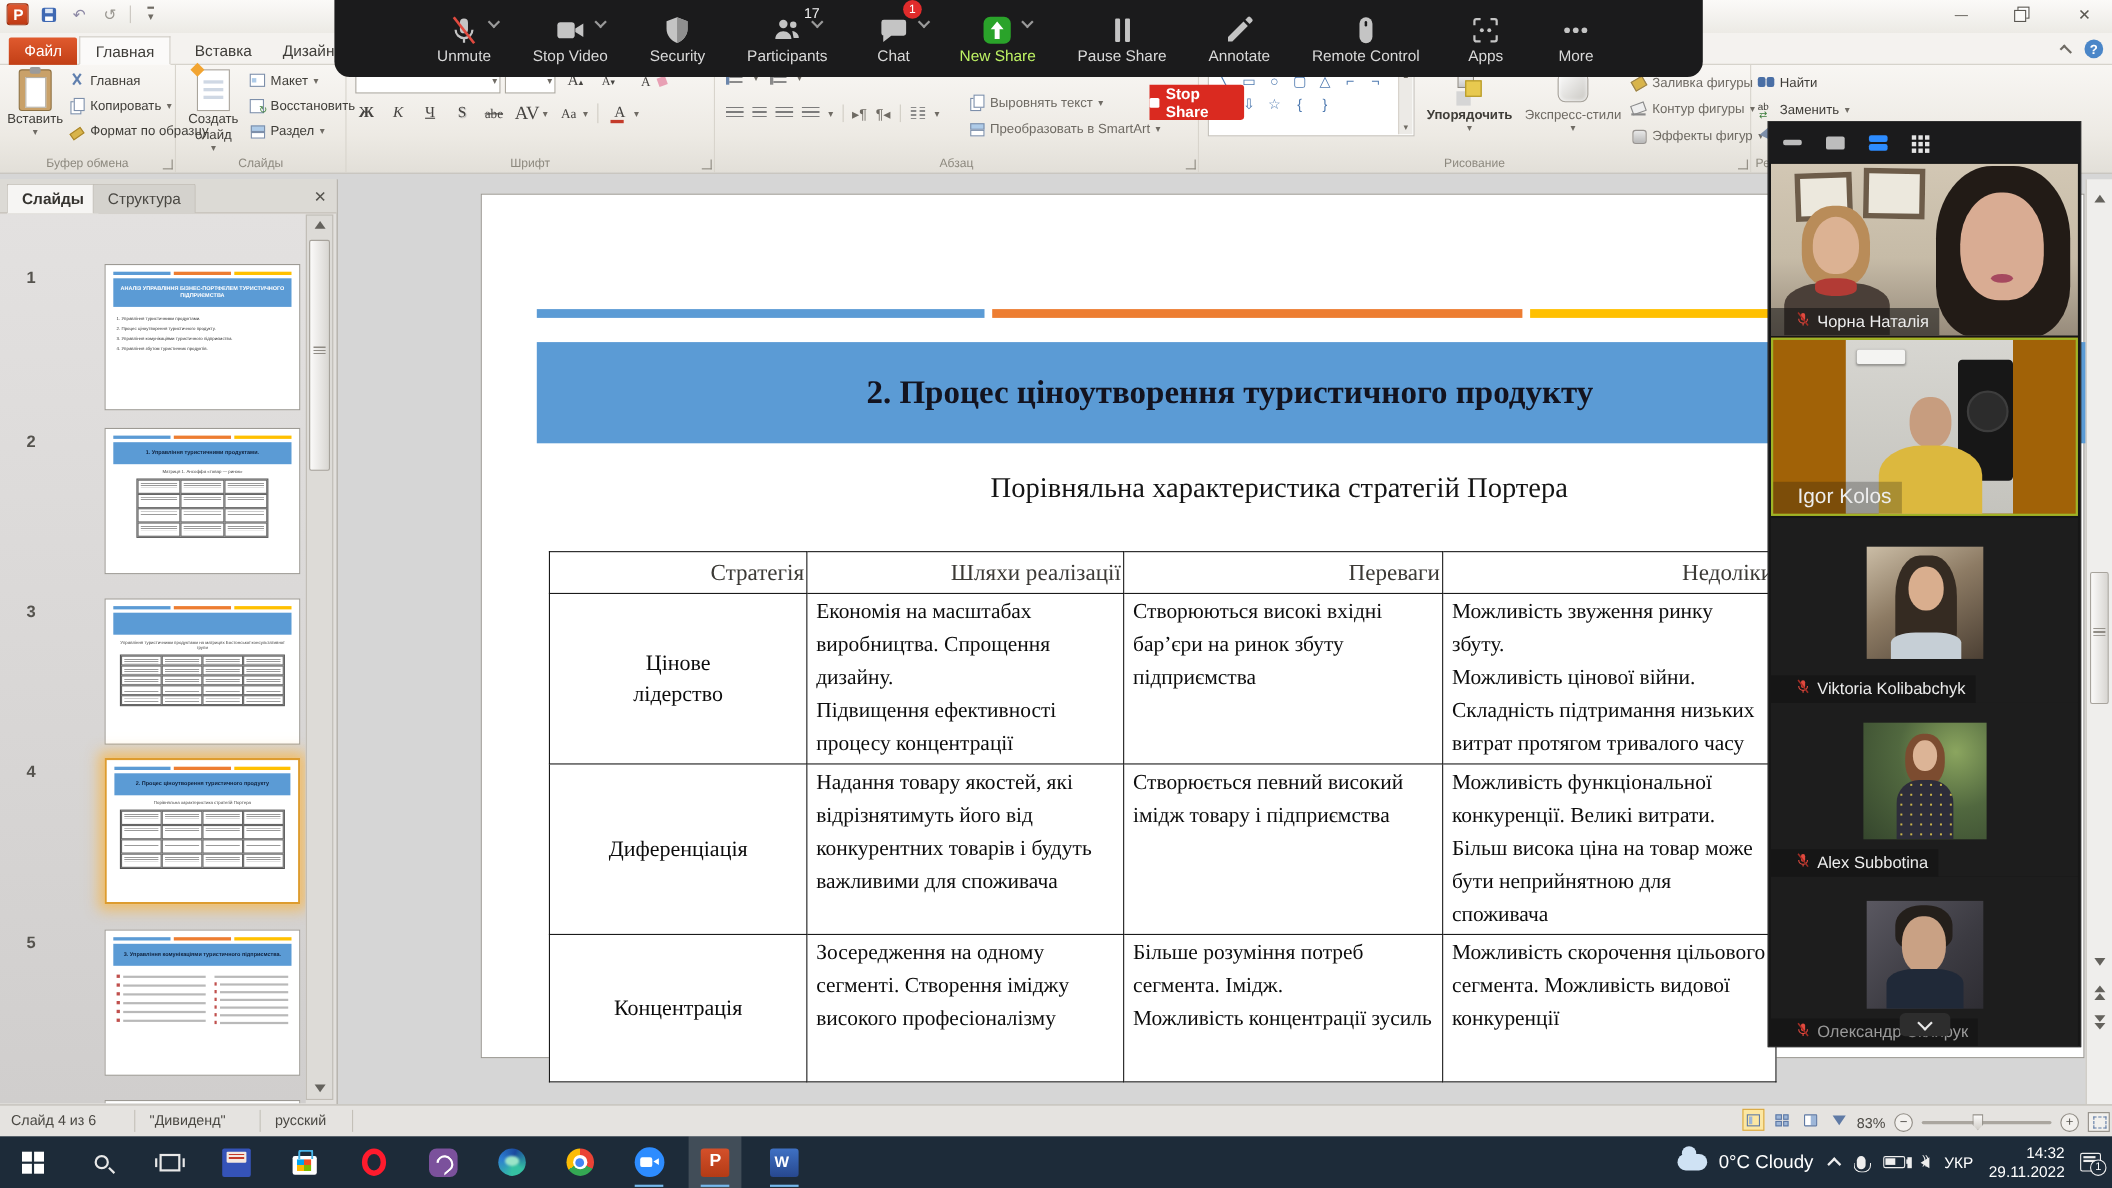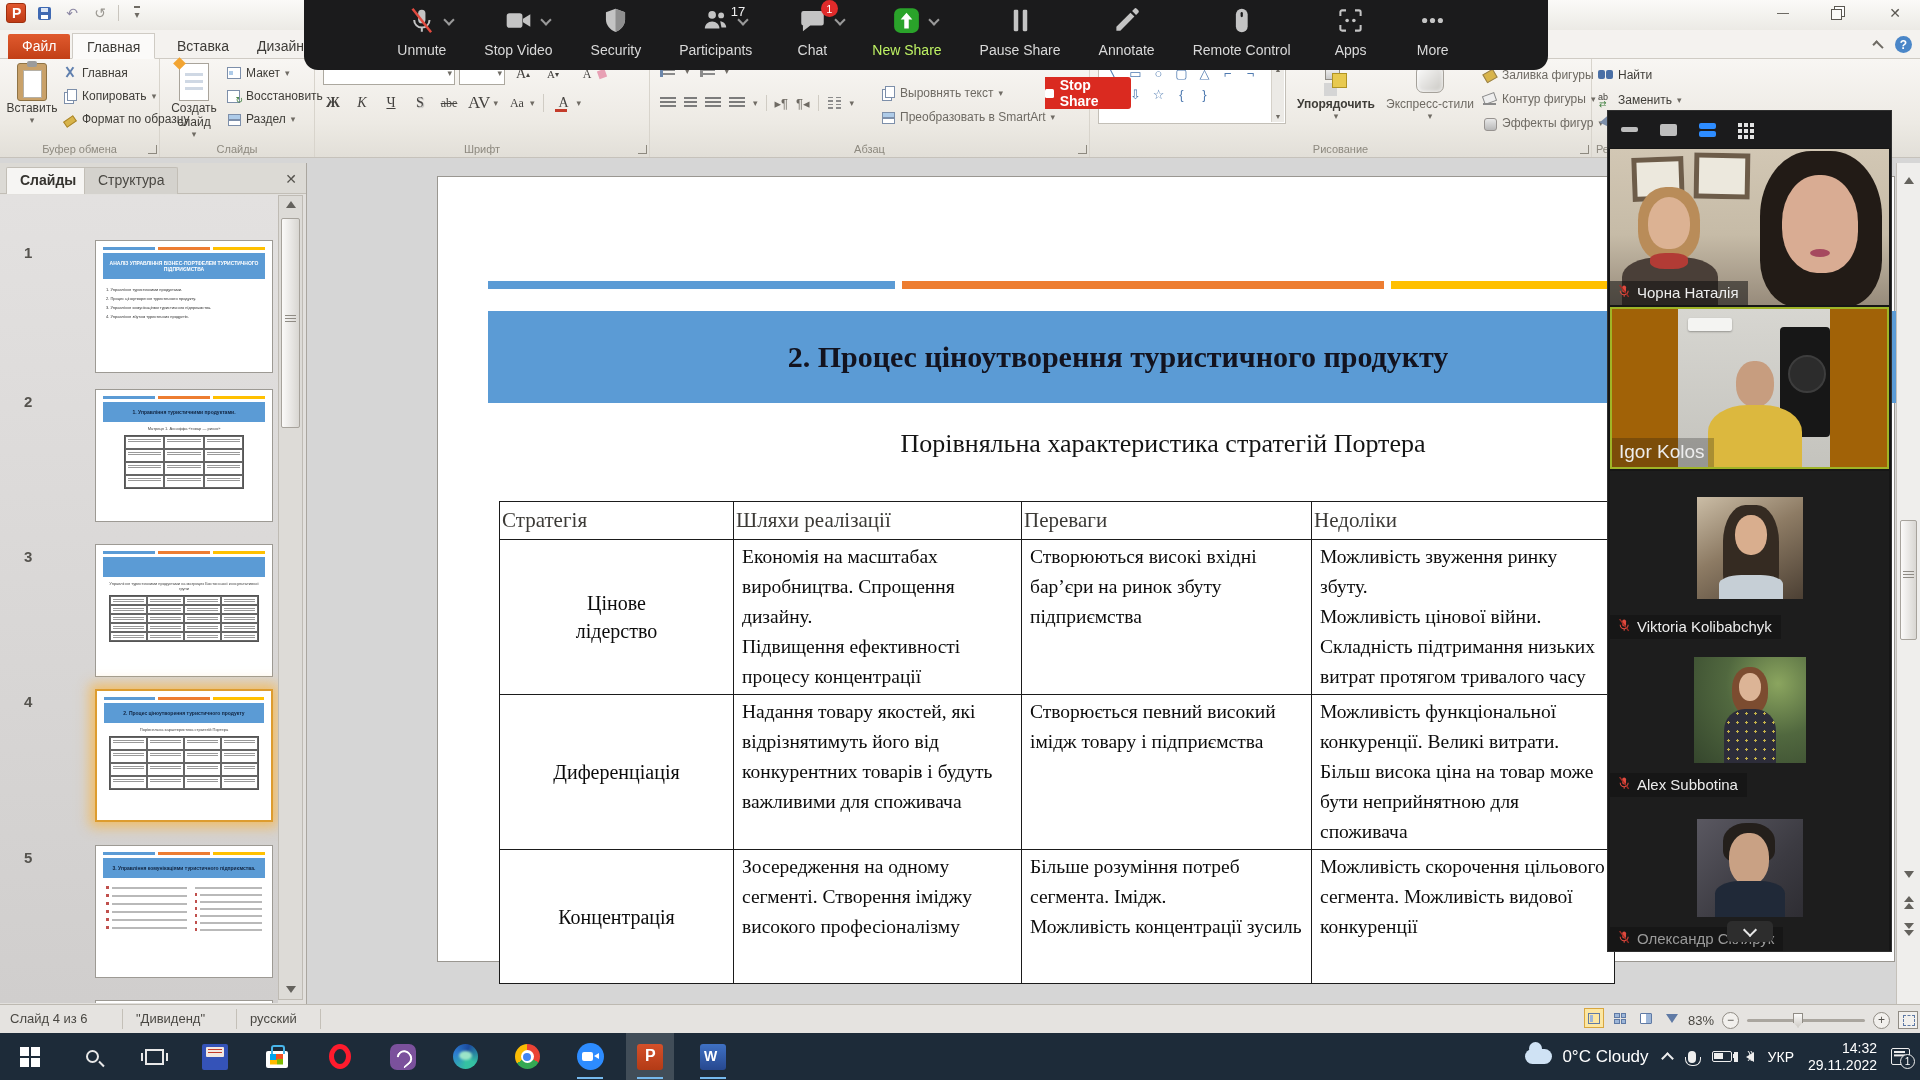--- a/index.html
+++ b/index.html
@@ -118,21 +118,21 @@
 .grip{width:11px;height:7px;margin:0 auto;background:repeating-linear-gradient(to bottom,#8f8b84 0 1.2px,transparent 1.2px 3px)}
 
 
 #slide{position:absolute;left:437px;top:176px;width:1458px;height:786px;background:#fff;border:1px solid #9a9791;z-index:3}
 #topbars{position:absolute;left:50px;top:104px;width:1380px;height:8px;display:flex;gap:7px;z-index:4}
 #topbars i{flex:none}
 #titlebanner{position:absolute;left:50px;top:134px;width:1410px;height:92px;background:#5b9bd5;z-index:4;display:flex;align-items:center}
 #slidetitle{width:1260px;text-align:center;font-family:"Liberation Serif",serif;font-weight:bold;font-size:30px;color:#13131f}
 #slidesubtitle{position:absolute;left:50px;top:252px;width:1350px;text-align:center;font-family:"Liberation Serif",serif;font-size:26px;color:#141414;z-index:4}
 #ptable{position:absolute;left:61px;top:324px;border-collapse:collapse;table-layout:fixed;background:#fff;z-index:4;font-family:"Liberation Serif",serif}
-#ptable th{border:1.5px solid #1b1b1b;font-size:21px;font-weight:normal;text-align:left;padding:2px}
+#ptable th{border:1.5px solid #1b1b1b;font-size:21px;font-weight:normal;text-align:right;padding:2px}
 #ptable td{border:1.5px solid #1b1b1b;font-size:19.5px;line-height:30px;vertical-align:top;padding:2px 8px;white-space:pre-line;color:#0c0c0c}
 #ptable td.strat{text-align:center;vertical-align:middle;font-size:20px;line-height:28px}
 
 
 #vscrollstrip{position:absolute;left:1896px;top:163px;width:24px;height:841px;background:#efeeec;border-left:1px solid #c5c1ba;z-index:4}
 .vsthumb{position:absolute;left:3px;top:357px;width:17px;height:120px;background:linear-gradient(90deg,#fbfaf9,#d8d6d2);border:1px solid #a7a39c;border-radius:2px;padding-top:50px}
 .dbl{display:flex;flex-direction:column;gap:1px;align-items:center}
 
 
 #notes{position:absolute;left:308px;top:963px;width:1588px;height:41px;background:#fff;border-top:1px solid #a8a49d;z-index:4;display:flex;align-items:center;padding-left:12px;font-size:20px;color:#1c1c1c}
@@ -203,21 +203,21 @@
 .ic-spk::after{content:"))";position:absolute;left:2px;top:-8px;color:#eee;font-size:11px;letter-spacing:-1px}
 #langtxt{font-size:14px}
 #clock{display:flex;flex-direction:column;align-items:flex-end;font-size:14px;line-height:17px}
 .ic-notif{width:19px;height:17px;border:1.6px solid #eee;border-radius:2px;position:relative}
 .ic-notif::before{content:"";position:absolute;left:2px;top:2px;width:11px;height:1.6px;background:#eee;box-shadow:0 3.4px 0 #eee}
 .notifbadge{position:absolute;right:-6px;bottom:-5px;width:15px;height:15px;border:1.4px solid #eee;border-radius:50%;background:#1d2b39;color:#fff;font-size:10px;display:flex;align-items:center;justify-content:center}
 
 
 #ztoolbar{position:absolute;left:304px;top:0;width:1244px;height:70px;background:#1b1b1c;border-radius:0 0 14px 14px;z-index:60;display:flex;justify-content:center;align-items:flex-start;gap:38px;padding-top:7px}
 .zitem{display:flex;flex-direction:column;align-items:center;position:relative;min-width:44px}
-.zicon{position:relative;height:34px;display:flex;align-items:flex-start;justify-content:center}
+.zicon{position:relative;height:34px;display:flex;align-items:flex-end;justify-content:center}
 .zicon svg{width:27px;height:27px}
 .zlabel{font-size:14px;color:#d9d9d9;margin-top:1px;white-space:nowrap}
 .zlabel.green{color:#bef264}
 .zchev{position:absolute;right:-18px;top:9px;width:8px;height:8px;border-left:2px solid #9a9a9a;border-bottom:2px solid #9a9a9a;transform:rotate(-45deg)}
 .zcount{position:absolute;right:-16px;top:-3px;color:#f0f0f0;font-size:13px}
 .zbadge{position:absolute;right:-12px;top:-7px;background:#e02b2b;color:#fff;font-size:11px;min-width:17px;height:17px;border-radius:9px;display:flex;align-items:center;justify-content:center;padding:0 3px}
 #sharebanner{position:absolute;left:709px;top:77px;width:336px;height:32px;background:#28b52a;z-index:61;display:flex;align-items:center;justify-content:center;gap:10px;border-radius:3px 0 0 3px}
 #sharebanner .txt{font-weight:bold;font-size:15px;color:#173317}
 #sharebanner svg{width:16px;height:16px}
 #stopshare{position:absolute;left:1045px;top:77px;width:86px;height:32px;background:#da2a20;z-index:61;display:flex;align-items:center;justify-content:center;gap:6px;border-radius:0 3px 3px 0}
@@ -227,21 +227,21 @@
 
 #vpanel{position:absolute;left:1607px;top:110px;width:285px;height:842px;background:#161616;z-index:50;border:1px solid #303030}
 #vctrls{position:absolute;left:0;top:0;width:100%;height:37px;background:#1b1b1c;display:flex;align-items:center;gap:22px;padding-left:13px}
 .vc-dash{width:17px;height:5px;background:#bdbdbd;border-radius:2px}
 .vc-rect{width:17px;height:12px;background:#bdbdbd;border-radius:2px}
 .vc-stack{display:flex;flex-direction:column;gap:2px}
 .vc-stack i{width:17px;height:6px;background:#2d8cff;border-radius:2px}
 .vc-grid{width:4px;height:4px;background:#e4e4e4;box-shadow:6px 0 #e4e4e4,12px 0 #e4e4e4,0 6px #e4e4e4,6px 6px #e4e4e4,12px 6px #e4e4e4,0 12px #e4e4e4,6px 12px #e4e4e4,12px 12px #e4e4e4;margin-bottom:10px}
 .vtile{position:absolute;left:2px;width:279px;overflow:hidden}
 .vtile.active{border:2px solid #9fb427}
-.vname{position:absolute;left:0;bottom:0;background:rgba(16,16,16,.55);color:#ededed;font-size:15px;padding:3px 9px 4px 7px;display:flex;align-items:center;gap:6px;white-space:nowrap}
+.vname{position:absolute;left:0;bottom:0;background:rgba(16,16,16,.55);color:#ededed;font-size:15px;padding:3px 9px 4px 22px;display:flex;align-items:center;gap:6px;white-space:nowrap}
 .vname svg{width:14px;height:14px;flex:none}
 .vname.big{font-size:19px;background:rgba(16,16,16,.25)}
 .vname.dim{color:#9a9a9a}
 .scene-women{background:linear-gradient(180deg,#d2c7b4 0%,#c6bba7 55%,#978b7b 100%)}
 .frame{position:absolute;border:5px solid #6d5c49;background:#ece8dd}
 .w-hairL{position:absolute;left:28px;top:38px;width:62px;height:74px;background:#b98c59;border-radius:45% 45% 40% 40%}
 .w-faceL{position:absolute;left:38px;top:48px;width:42px;height:52px;background:#dcb293;border-radius:50% 50% 45% 45%}
 .w-bodyL{position:absolute;left:12px;top:108px;width:96px;height:50px;background:#4a3f38;border-radius:40% 40% 0 0}
 .w-scarfL{position:absolute;left:40px;top:104px;width:38px;height:16px;background:#b23b35;border-radius:40%}
 .w-hairR{position:absolute;left:150px;top:2px;width:122px;height:156px;background:#221b16;border-radius:42% 42% 30% 30%}

